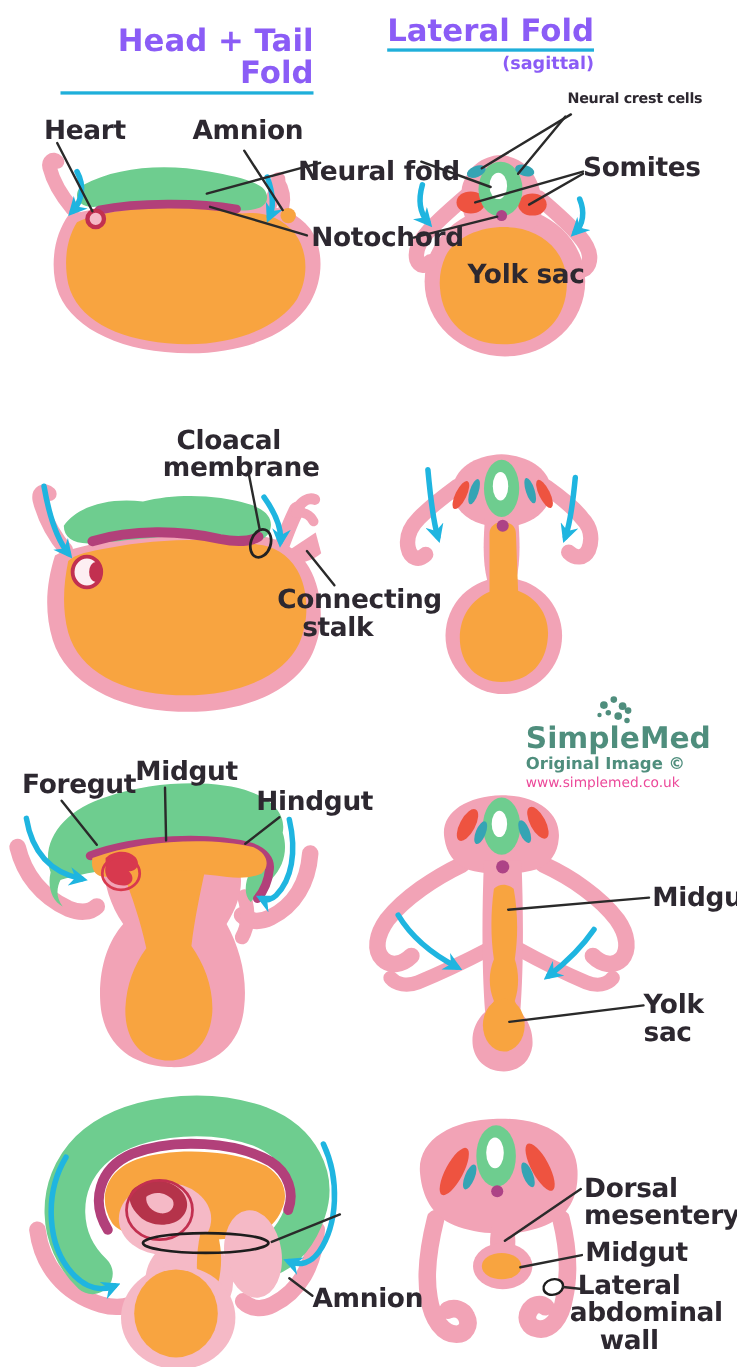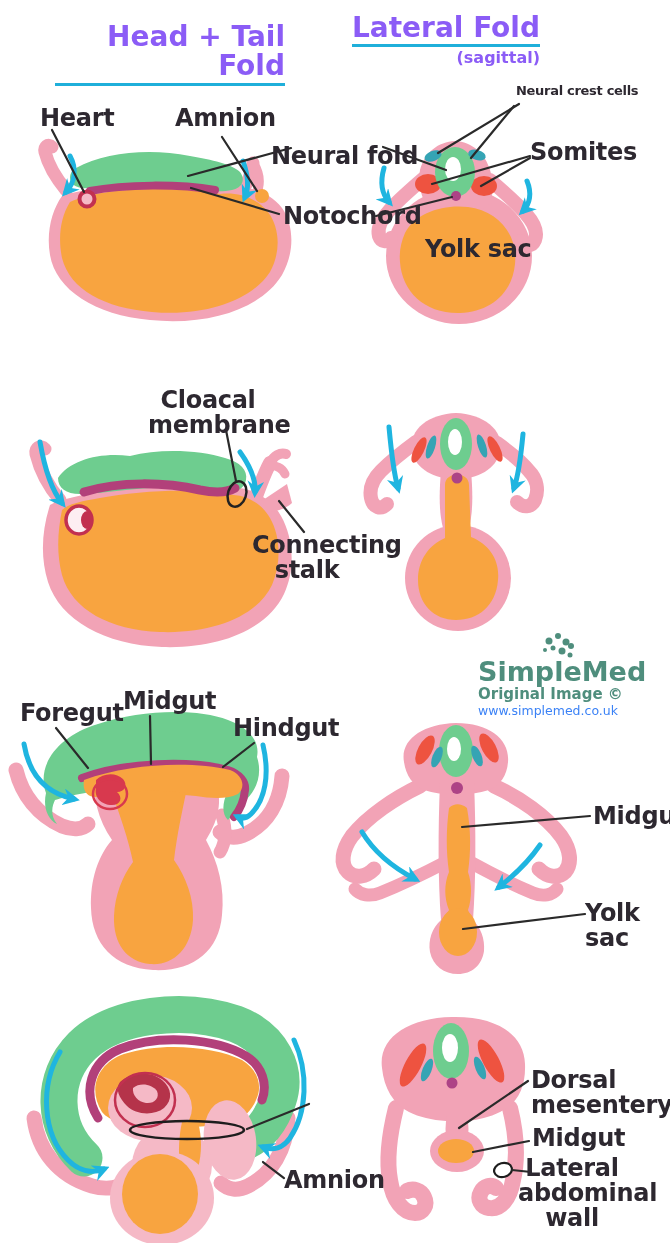--- a/index.html
+++ b/index.html
@@ -9,21 +9,21 @@
   .lbl{position:absolute;color:#2d2830;font-size:24px;font-weight:bold;line-height:1.05;
        letter-spacing:-0.3px;white-space:pre-line;}
   .center{text-align:center;}
   .title{color:#8b5cf6;font-weight:bold;text-align:right;}
   .title .main{font-size:28px;display:inline-block;border-bottom:3px solid #1fafda;
                padding-bottom:2px;line-height:1.05;}
   .title .sub{font-size:16px;margin-top:3px;line-height:1.0;}
   .wm{position:absolute;text-align:left;color:#4f8e7d;}
   .wm .brand{font-size:27px;font-weight:bold;line-height:1.0;}
   .wm .orig{font-size:15px;font-weight:bold;margin-top:2px;line-height:1.0;}
-  .wm .url{font-size:12.5px;color:#3b82f6;margin-top:3px;line-height:1.0;}
+  .wm .url{font-size:12.5px;color:#ec4899;margin-top:3px;line-height:1.0;}
 </style>
 </head>
 <body>
 
 <div id="canvas">
 
 <svg id="art" width="670" height="1243" viewBox="0 0 670 1243">
   <defs>
     <marker id="ah" viewBox="0 0 10 10" refX="6.5" refY="5" markerWidth="3.4" markerHeight="3.4" orient="auto-start-reverse">
       <path d="M0,0 L10,5 L0,10 L3.2,5 Z" fill="#1fb5e0"></path>

